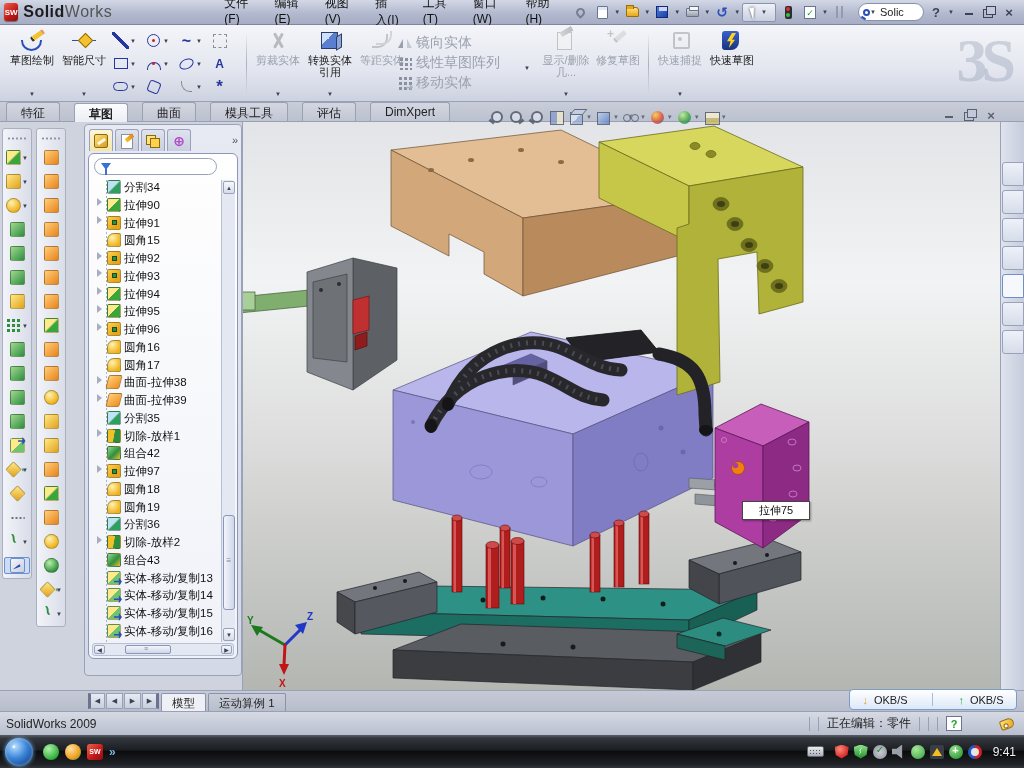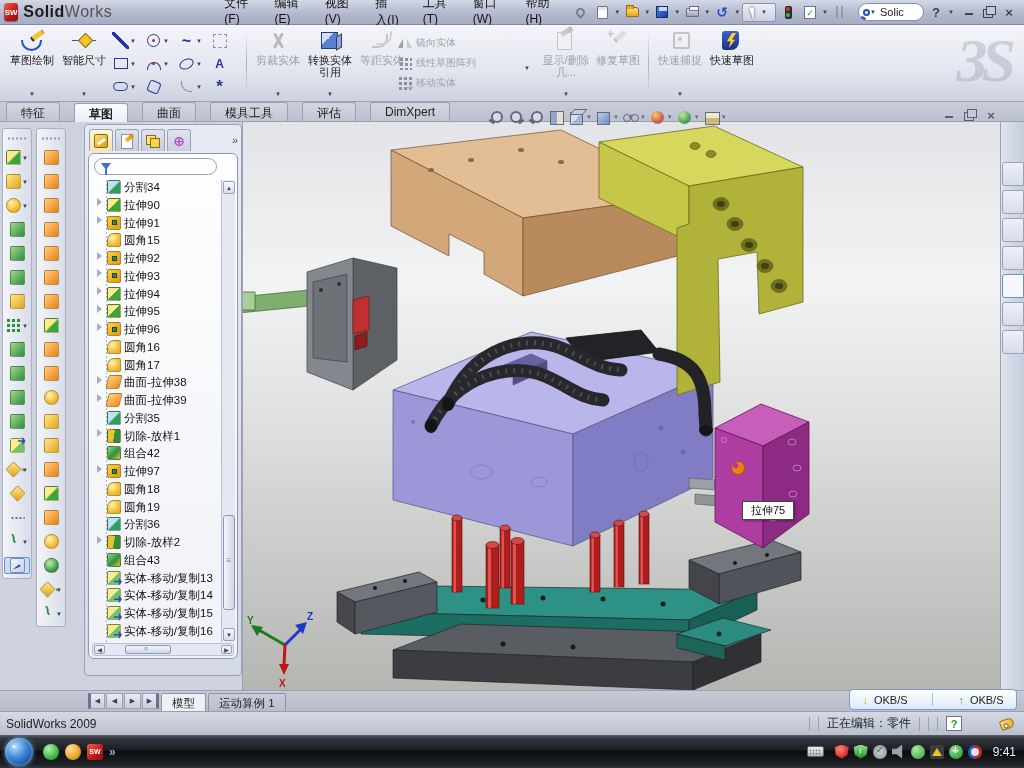--- a/index.html
+++ b/index.html
@@ -42,21 +42,21 @@
   .winctl{display:flex;gap:6px;margin-left:8px;margin-right:8px;}
   .wc{width:14px;height:13px;color:#3c4254;font-size:11px;line-height:13px;text-align:center;}
   .wc-min::before{content:"";display:inline-block;width:8px;height:2px;background:#3c4254;margin-bottom:1px;}
   .wc-rest{position:relative;}
   .wc-rest::before{content:"";position:absolute;left:1px;top:3px;width:8px;height:7px;border:1.5px solid #3c4254;}
   .wc-rest::after{content:"";position:absolute;left:4px;top:0px;width:8px;height:7px;border:1.5px solid #3c4254;background:#c3c9da;}
   .wc-close{font-size:13px;font-weight:bold;}
 
   
   .cmdbar{left:0;top:25px;width:1024px;height:77px;background:linear-gradient(180deg,#f4f5f9 0%,#e3e6ef 60%,#cdd2e0 100%);border-bottom:1px solid #9aa1b6;}
-  .watermark{right:14px;top:0px;font-family:"Liberation Serif","DejaVu Serif",serif;font-style:italic;font-size:62px;color:rgba(148,158,180,.38);font-weight:bold;letter-spacing:-6px;}
+  .watermark{right:14px;top:0px;font-family:"Liberation Serif","DejaVu Serif",serif;font-size:62px;color:rgba(148,158,180,.38);font-weight:bold;letter-spacing:-6px;}
   .bigbtn{position:absolute;top:4px;width:52px;height:70px;display:flex;flex-direction:column;align-items:center;border-radius:3px;}
   .bigbtn .lbl{font-size:11px;line-height:12px;text-align:center;color:#1c1c1c;margin-top:1px;}
   .bigbtn.disabled .lbl{color:#9ba1ae;}
   .bigbtn.disabled .cbi{filter:grayscale(1);opacity:.55;}
   .bigbtn .caret{margin-top:auto;margin-bottom:2px;}
   .cbi{width:26px;height:24px;position:relative;flex:none;}
   .cbi-sketch::before{content:"";position:absolute;left:2px;top:11px;width:17px;height:9px;border:2px solid #2a4fb8;border-top:none;border-radius:0 0 11px 11px;}
   .cbi-sketch::after{content:"";position:absolute;right:0px;top:4px;width:15px;height:5px;background:linear-gradient(90deg,#3a3a3a 15%,#f2c230 15% 85%,#e6986a 85%);transform:rotate(-35deg);border-radius:1px;}
   .cbi-dim::before{content:"";position:absolute;left:1px;right:1px;top:11px;border-top:1.6px solid #2a4fb8;}
   .cbi-dim::after{content:"";position:absolute;left:9px;top:6px;width:9px;height:9px;background:#f2c230;border:1px solid #946d00;transform:rotate(45deg);}
@@ -88,21 +88,21 @@
   .mi-rect::before{content:"";width:12px;height:9px;border:1.6px solid #25379f;}
   .mi-arc::before{content:"";width:12px;height:7px;border:1.6px solid #25379f;border-bottom:none;border-radius:12px 12px 0 0;margin-top:5px;}
   .mi-ellipse::before{content:"";width:13px;height:8px;border:1.6px solid #25379f;border-radius:50%;transform:rotate(-25deg);}
   .mi-text::before{content:"A";color:#25379f;font-weight:bold;font-size:12px;}
   .mi-slot::before{content:"";width:13px;height:7px;border:1.6px solid #25379f;border-radius:5px;}
   .mi-poly::before{content:"";width:10px;height:10px;border:1.6px solid #25379f;border-radius:3px;transform:rotate(22deg);}
   .mi-fillet::before{content:"";width:10px;height:10px;border-left:1.8px solid #25379f;border-bottom:1.8px solid #25379f;border-bottom-left-radius:9px;}
   .mi-point::before{content:"*";color:#25379f;font-size:17px;font-weight:bold;}
   .stack3{position:absolute;left:398px;top:8px;width:124px;}
   .stk-row{display:flex;align-items:center;gap:4px;height:20px;}
-  .stk-row .lbl{font-size:10px;color:#9ba1ae;}
+  .stk-row .lbl{font-size:14px;color:#9ba1ae;}
   .ski{width:14px;height:14px;flex:none;position:relative;}
   .ski-mirror::before{content:"";position:absolute;left:0;top:3px;width:0;height:0;border-bottom:9px solid #9aa0ac;border-left:5px solid transparent;border-right:0 solid transparent;}
   .ski-mirror::after{content:"";position:absolute;right:0;top:3px;width:0;height:0;border-bottom:9px solid #c4c9d2;border-right:5px solid transparent;}
   .ski-pattern{background:radial-gradient(circle 1.6px,#8a92a2 1.5px,transparent 1.6px);background-size:5px 5px;background-position:1px 1px;}
   .ski-move{background:radial-gradient(circle 1.6px,#8a92a2 1.5px,transparent 1.6px);background-size:5px 5px;}
   .ski-move::after{content:"";position:absolute;right:-1px;bottom:-1px;width:7px;height:7px;background:#aab0bc;clip-path:polygon(0 40%,60% 40%,60% 0,100% 50%,60% 100%,60% 60%,0 60%);}
 
   
   .tabsrow{left:0;top:102px;width:1024px;height:20px;background:linear-gradient(180deg,#c9cdd9,#bcc1cf);border-bottom:1px solid #98a0b4;display:flex;align-items:flex-end;padding-left:6px;gap:14px;}
   .rtab{height:19px;padding:2px 14px;background:linear-gradient(180deg,#d4d7e1,#c2c6d3);border:1px solid #9aa1b4;border-bottom:none;border-radius:3px 3px 0 0;color:#222;font-size:12px;}
@@ -176,21 +176,21 @@
   .sbtn{position:absolute;left:1px;width:12px;height:13px;background:linear-gradient(180deg,#f6f8fc,#d6dcea);border:1px solid #9aa2ba;border-radius:2px;font-size:6px;color:#3a4258;text-align:center;line-height:12px;}
   .fm-thumb{position:absolute;left:1px;top:335px;width:12px;height:95px;background:linear-gradient(90deg,#f2f5fb,#cfd7e8);border:1px solid #8b96b8;border-radius:3px;}
   .fm-thumb::after{content:"≡";position:absolute;left:2.5px;top:40px;font-size:8px;color:#7a86a4;}
   .fm-hscroll{position:absolute;left:3px;right:3px;bottom:2px;height:13px;background:#e4e8f2;border:1px solid #b8c0d4;border-radius:3px;}
   .h-thumb{position:absolute;left:32px;top:1px;width:46px;height:9px;background:linear-gradient(180deg,#f2f5fb,#cfd7e8);border:1px solid #8b96b8;border-radius:2px;}
   .h-thumb::after{content:"≡";position:absolute;left:18px;top:-1px;font-size:7px;color:#7a86a4;transform:rotate(0);}
   .hbtn{position:absolute;top:1px;width:11px;height:9px;font-size:6px;line-height:9px;text-align:center;color:#3a4258;background:linear-gradient(180deg,#f6f8fc,#d6dcea);border:1px solid #9aa2ba;border-radius:2px;}
 
   
   .viewport{position:absolute;left:242px;top:0;width:758px;height:568px;background:linear-gradient(180deg,#e2e4e7 0%,#f2f3f4 28%,#dddedd 55%,#b4b6b2 100%);border-left:1px solid #9aa2ba;overflow:hidden;}
-  .tooltip{position:absolute;left:499px;top:379px;padding:1px 8px;background:#ffffff;border:1px solid #444;font-size:11px;color:#111;box-shadow:1px 1px 2px rgba(0,0,0,.35);}
+  .tooltip{position:absolute;left:499px;top:379px;padding:1px 16px;background:#ffffff;border:1px solid #444;font-size:11px;color:#111;box-shadow:1px 1px 2px rgba(0,0,0,.35);}
 
   
   .hud{left:488px;top:106px;height:22px;display:flex;align-items:center;gap:3px;opacity:.8;z-index:30;}
   .hud-btn{display:flex;align-items:center;gap:1px;}
   .hud-ic{width:17px;height:17px;position:relative;}
   .hud-magfit .hud-ic::before,.hud-magarea .hud-ic::before,.hud-magprev .hud-ic::before{content:"";position:absolute;left:3px;top:2px;width:8px;height:8px;border:2px solid #4a5568;border-radius:50%;background:rgba(255,255,255,.5);}
   .hud-magfit .hud-ic::after,.hud-magarea .hud-ic::after,.hud-magprev .hud-ic::after{content:"";position:absolute;left:1px;top:11px;width:6px;height:2.5px;background:#4a5568;transform:rotate(38deg);}
   .hud-magarea .hud-ic{transform:scaleX(-1);}
   .hud-section .hud-ic::before{content:"";position:absolute;left:2px;top:2px;width:12px;height:12px;border:1.5px solid #4a5568;background:linear-gradient(90deg,#8a9ccc 50%,#f0e8c8 50%);}
   .hud-orient .hud-ic::before{content:"";position:absolute;left:2px;top:3px;width:11px;height:11px;border:1.5px solid #4a5568;background:linear-gradient(135deg,#dfe6f4 50%,#9db0d8 50%);}

